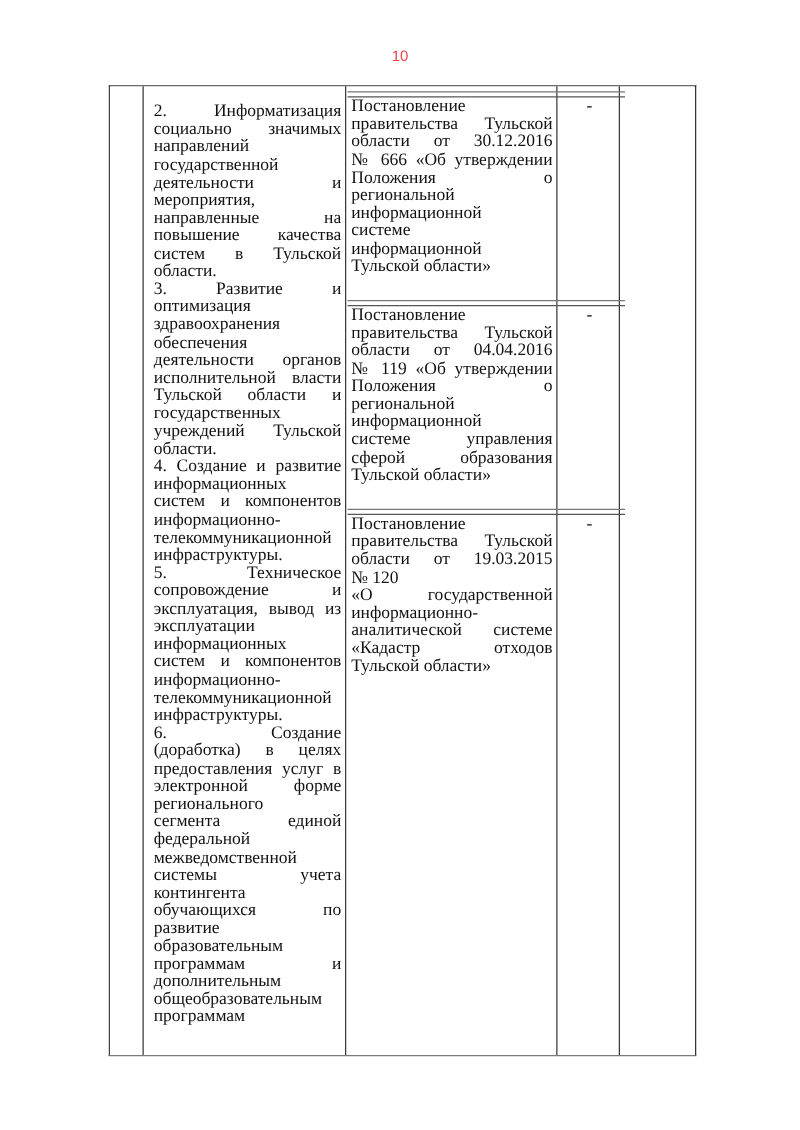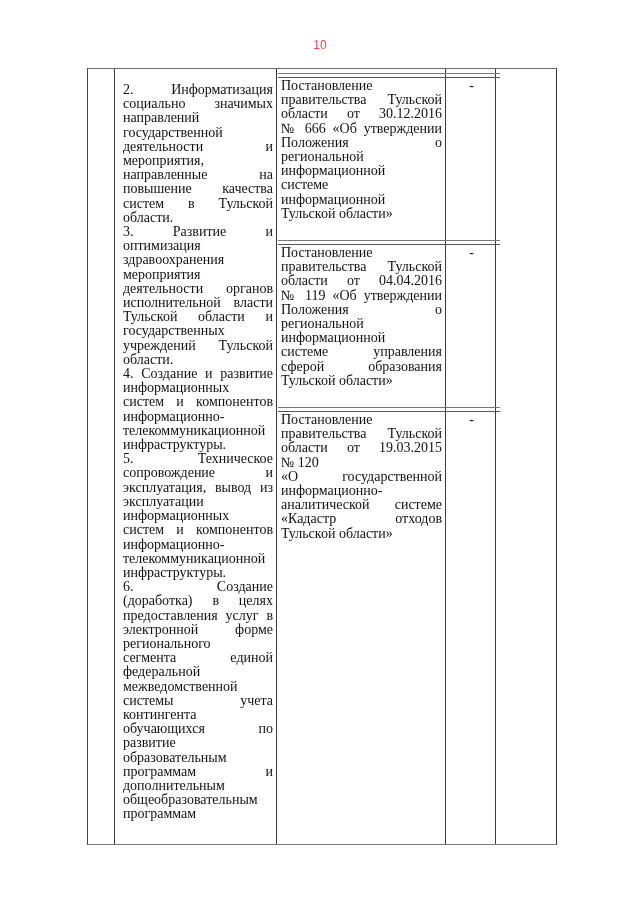--- a/index.html
+++ b/index.html
@@ -111,21 +111,21 @@
       <span class="ll">государственной</span>
       <span class="jl">деятельности и</span>
       <span class="ll">мероприятия,</span>
       <span class="jl">направленные на</span>
       <span class="jl">повышение качества</span>
       <span class="jl">систем в Тульской</span>
       <span class="ll">области.</span>
       <span class="jl"> 3. Развитие и</span>
       <span class="ll">оптимизация</span>
       <span class="ll">здравоохранения</span>
-      <span class="ll">мероприятия</span>
+      <span class="ll">обеспечения</span>
       <span class="jl">деятельности органов</span>
       <span class="jl">исполнительной власти</span>
       <span class="jl">Тульской области и</span>
       <span class="ll">государственных</span>
       <span class="jl">учреждений Тульской</span>
       <span class="ll">области.</span>
       <span class="jl"> 4. Создание и развитие</span>
       <span class="ll">информационных</span>
       <span class="jl">систем и компонентов</span>
       <span class="ll">информационно-</span>

